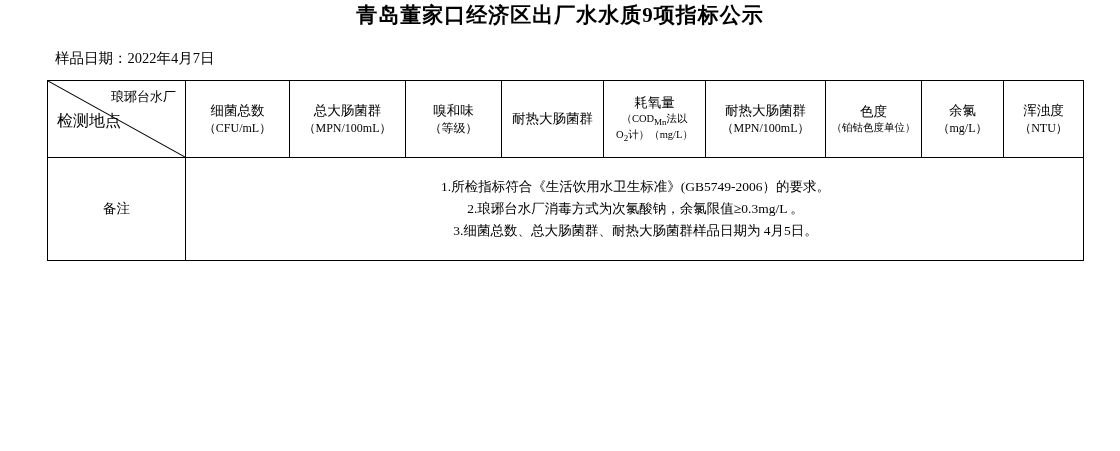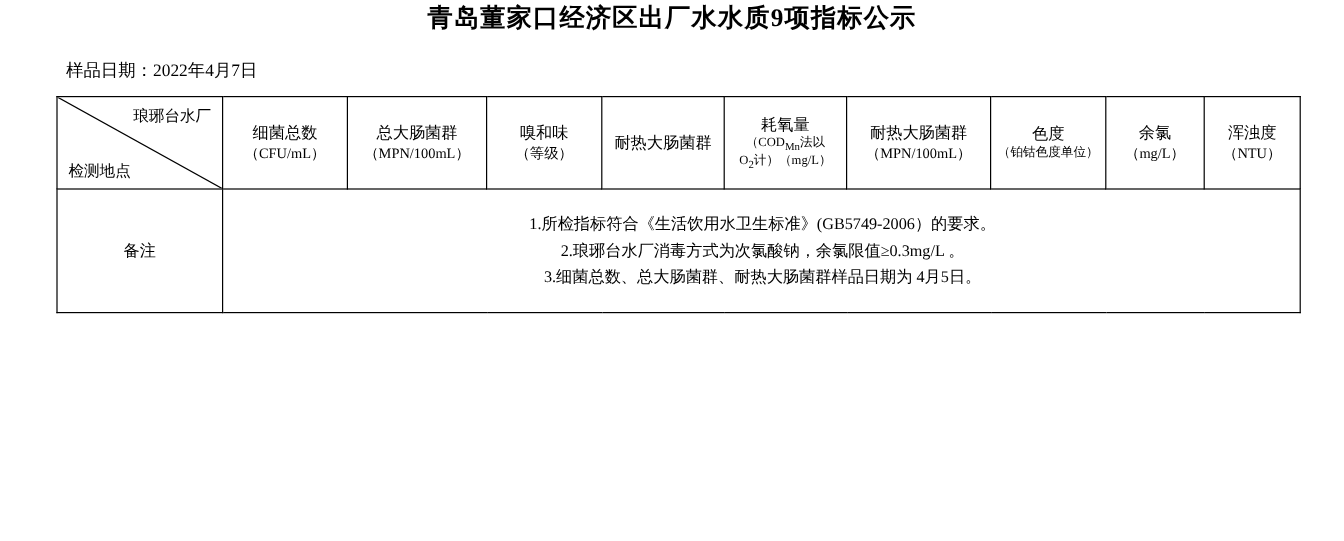--- a/index.html
+++ b/index.html
@@ -80,23 +80,23 @@
     height: 100%;
   }
   .corner .top-label {
     position: absolute;
     top: 7px;
     right: 9px;
     font-size: 13px;
   }
   .corner .bot-label {
     position: absolute;
-    bottom: 5px;
+    bottom: 25px;
     left: 9px;
-    font-size: 13px;
+    font-size: 16px;
     margin-top: 47px;
   }
   .data-row td {
     height: 56px;
     font-size: 14px;
   }
   .row-label {
     font-size: 14.5px;
   }
   .note-row td {

